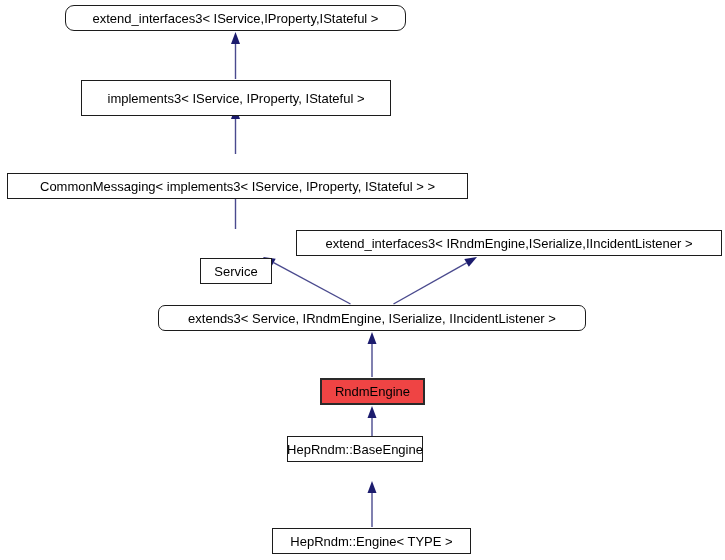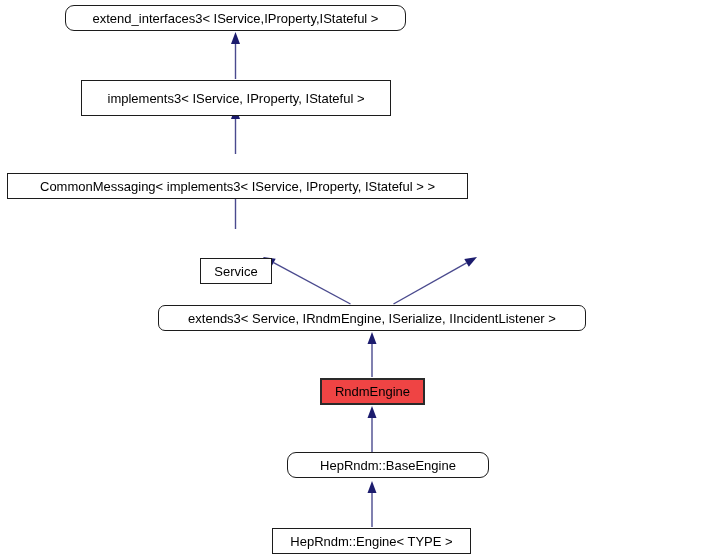--- a/index.html
+++ b/index.html
@@ -32,21 +32,21 @@
     background: #ef4444;
     border: 2px solid #2a2a2a;
   }
   #n0 { left: 65px;  top: 5px;   width: 341px; height: 26px; border-radius: 9px; }
   #n1 { left: 81px;  top: 80px;  width: 310px; height: 36px; }
   #n2 { left: 7px;   top: 173px; width: 461px; height: 26px; }
   #n3 { left: 200px; top: 230px; width: 72px;  height: 26px; margin-top: 28px; }
   #n4 { left: 296px; top: 230px; width: 426px; height: 26px; }
   #n5 { left: 158px; top: 305px; width: 428px; height: 26px; border-radius: 7px; }
   #n6 { left: 320px; top: 378px; width: 105px; height: 27px; }
-  #n7 { left: 287px; top: 452px; width: 202px; height: 26px; border-radius: 9px; }
+  #n7 { left: 287px; top: 436px; width: 136px; height: 26px; }
   #n8 { left: 272px; top: 528px; width: 199px; height: 26px; }
   #arrow-layer {
     position: absolute;
     left: 0; top: 0;
     width: 725px; height: 560px;
     z-index: 1;
     pointer-events: none;
   }
   .edge-line { stroke: #4a4a8e; stroke-width: 1.4; fill: none; }
   .edge-head { fill: #1c1c6e; stroke: none; }
@@ -100,20 +100,21 @@
   </svg>
 
   <div id="n0" class="node">extend_interfaces3&lt; IService,IProperty,IStateful &gt;</div>
 
   <div id="n1" class="node">implements3&lt; IService, IProperty, IStateful &gt;</div>
 
   <div id="n2" class="node">CommonMessaging&lt; implements3&lt; IService, IProperty, IStateful &gt; &gt;</div>
 
   <div id="n3" class="node">Service</div>
 
+  <div id="n4" class="node">extend_interfaces3&lt; IRndmEngine,ISerialize,IIncidentListener &gt;</div>
 
   <div id="n5" class="node">extends3&lt; Service, IRndmEngine, ISerialize, IIncidentListener &gt;</div>
 
   <div id="n6" class="node highlight">RndmEngine</div>
 
   <div id="n7" class="node">HepRndm::BaseEngine</div>
 
   <div id="n8" class="node">HepRndm::Engine&lt; TYPE &gt;</div>
 
 </div>

